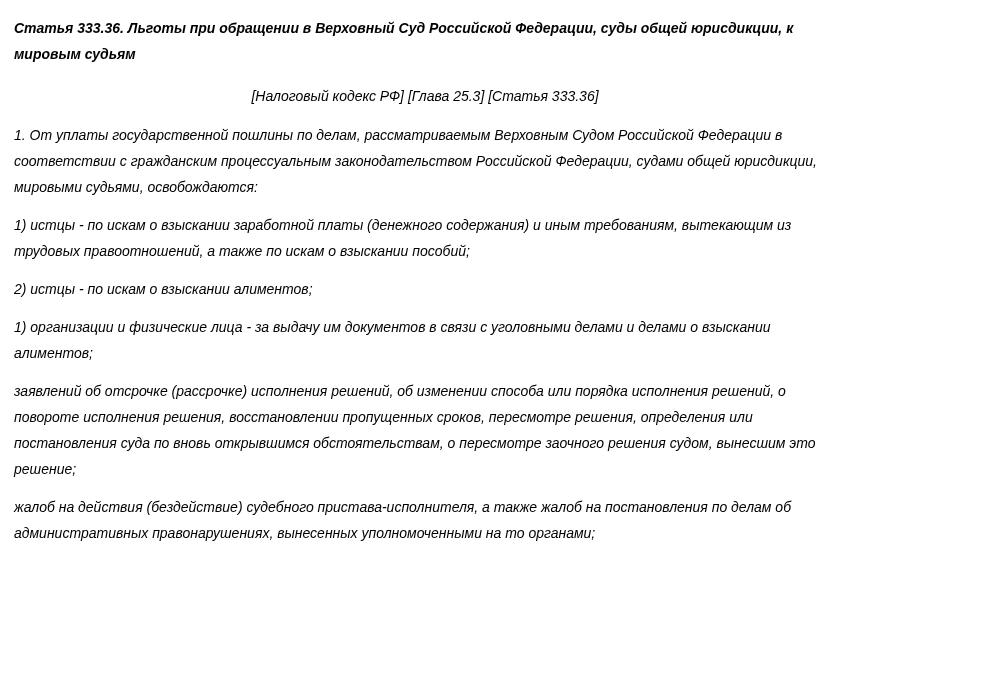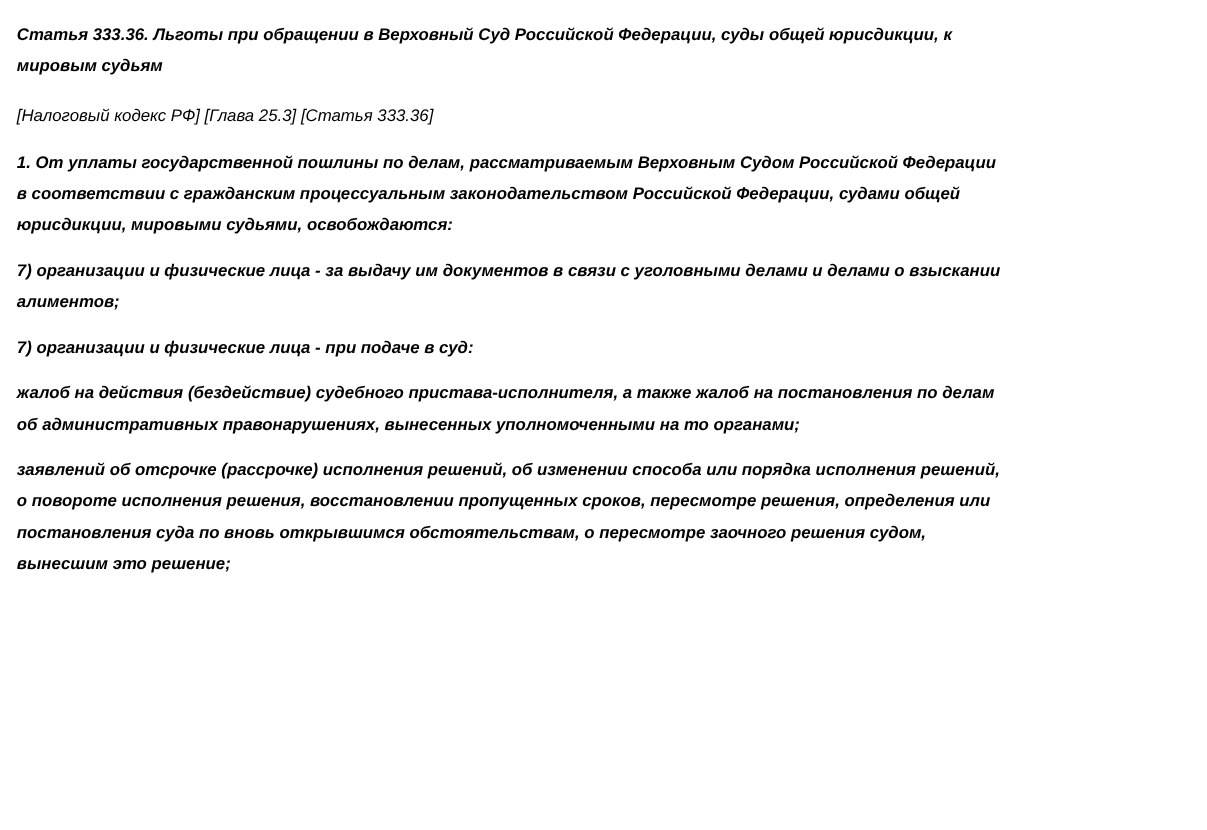--- a/index.html
+++ b/index.html
@@ -22,32 +22,34 @@
   }
   .article-title {
     font-size: 14px;
     font-weight: bold;
     font-style: italic;
     margin: 0 0 16px 0;
   }
   .article-reference {
     margin: 0 0 13px 0;
     font-weight: normal;
+    text-align: center;
   }
   .para {
     margin: 0 0 12px 0;
-    font-weight: bold;
+    font-weight: normal;
   }
 </style>
 </head>
 <body>
 
 <div class="page">
   <h1 class="article-title">Статья 333.36. Льготы при обращении в Верховный Суд Российской Федерации, суды общей юрисдикции, к мировым судьям</h1>
   <p class="article-reference">[Налоговый кодекс РФ] [Глава 25.3] [Статья 333.36]</p>
   <div id="article-body">
       <p class="para">1. От уплаты государственной пошлины по делам, рассматриваемым Верховным Судом Российской Федерации в соответствии с гражданским процессуальным законодательством Российской Федерации, судами общей юрисдикции, мировыми судьями, освобождаются:</p>
-      <p class="para">7) организации и физические лица - за выдачу им документов в связи с уголовными делами и делами о взыскании алиментов;</p>
-      <p class="para">7) организации и физические лица - при подаче в суд:</p>
+      <p class="para">1) истцы - по искам о взыскании заработной платы (денежного содержания) и иным требованиям, вытекающим из трудовых правоотношений, а также по искам о взыскании пособий;</p>
+      <p class="para">2) истцы - по искам о взыскании алиментов;</p>
+      <p class="para">1) организации и физические лица - за выдачу им документов в связи с уголовными делами и делами о взыскании алиментов;</p>
+      <p class="para">заявлений об отсрочке (рассрочке) исполнения решений, об изменении способа или порядка исполнения решений, о повороте исполнения решения, восстановлении пропущенных сроков, пересмотре решения, определения или постановления суда по вновь открывшимся обстоятельствам, о пересмотре заочного решения судом, вынесшим это решение;</p>
       <p class="para">жалоб на действия (бездействие) судебного пристава-исполнителя, а также жалоб на постановления по делам об административных правонарушениях, вынесенных уполномоченными на то органами;</p>
-      <p class="para">заявлений об отсрочке (рассрочке) исполнения решений, об изменении способа или порядка исполнения решений, о повороте исполнения решения, восстановлении пропущенных сроков, пересмотре решения, определения или постановления суда по вновь открывшимся обстоятельствам, о пересмотре заочного решения судом, вынесшим это решение;</p>
     </div>
 </div>
 
 </body></html>

